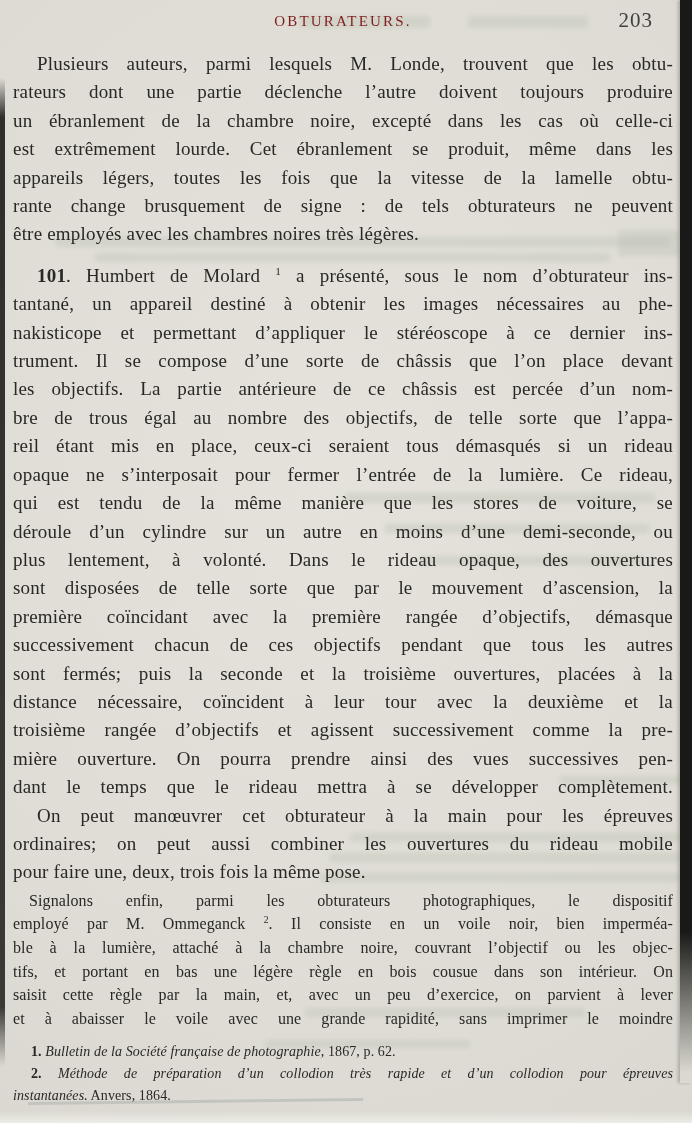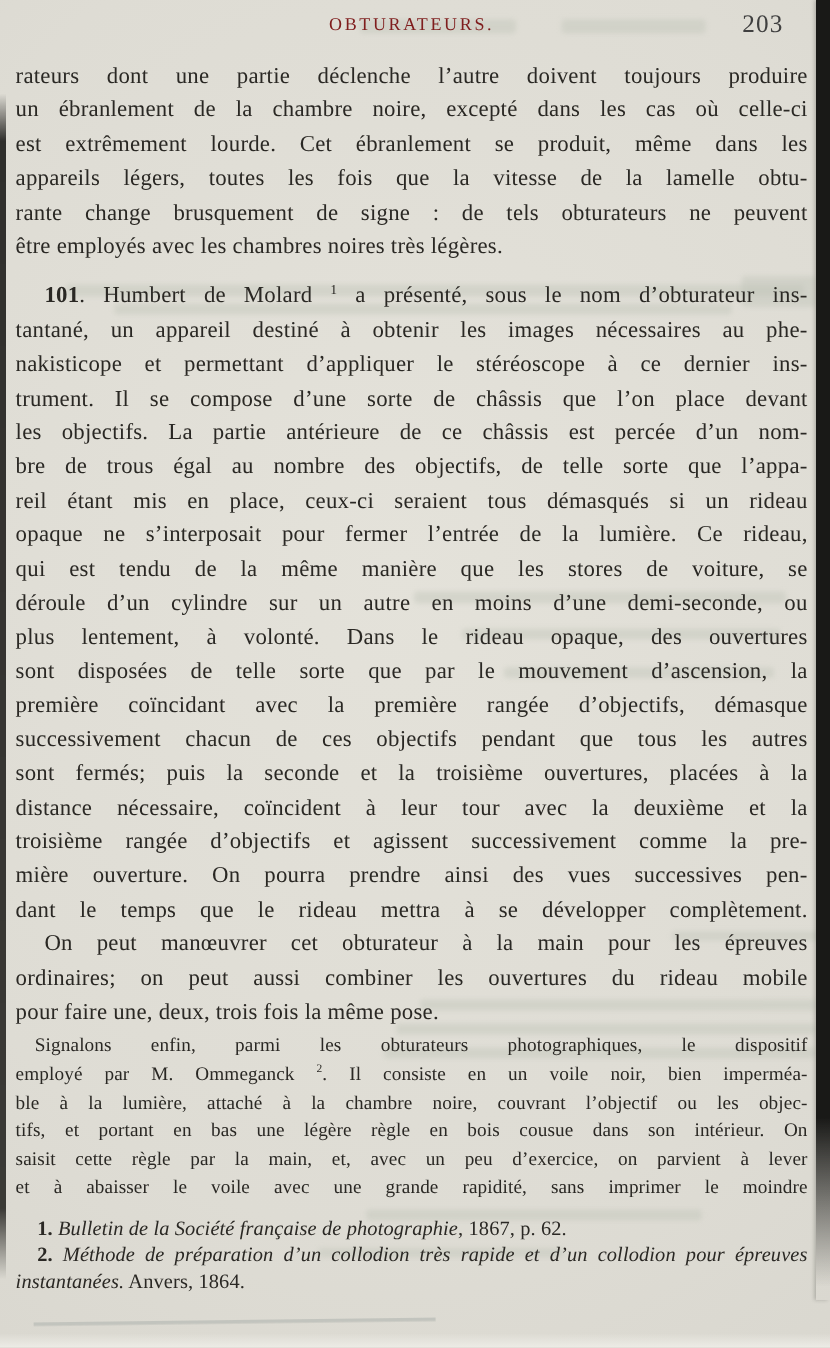--- a/index.html
+++ b/index.html
@@ -45,21 +45,21 @@
     position:absolute;right:20px;top:-4px;font-size:21px;letter-spacing:1px;color:#404040;
   }
   .paras{position:absolute;top:44px;left:0;width:660px;}
   .para{margin:0;}
   .para.intro{margin-top:6px;}
   .para.gap{margin-top:13px;}
   .para.gap-sm{margin-top:2px;}
   .para.gap-fn{margin-top:11px;}
   .para.main{font-size:19px;line-height:28.4px;letter-spacing:.2px;}
   .para.small{font-size:16px;line-height:23.6px;letter-spacing:.1px;}
-  .para.footnote{font-size:17px;line-height:22px;letter-spacing:.1px;}
+  .para.footnote{font-size:14px;line-height:22px;letter-spacing:.1px;}
   .line{text-align:justify;text-align-last:justify;text-justify:inter-word;white-space:normal;}
   .line.last{text-align-last:left;}
   .line.indent{padding-left:24px;}
   .para.small .line.indent{padding-left:16px;}
   .para.footnote .line.indent{padding-left:18px;}
   .run-n{font-style:normal;font-weight:normal;}
   .run-b{font-weight:bold;}
   .run-i{font-style:italic;}
   .run-sup{font-size:.6em;vertical-align:super;line-height:0;}
 </style>
@@ -84,20 +84,21 @@
 <div class="ghost" style="left:265px;top:1040px;width:205px;height:8px"></div>
 <div class="ghost-line"></div>
 
 <div class="text-col">
   <div class="header">
     <span class="header-title">OBTURATEURS.</span>
     <span class="page-number">203</span>
   </div>
   <div class="paras">
       <div class="para main intro">
+        <div class="line indent"><span class="run-n">Plusieurs auteurs, parmi lesquels M. Londe, trouvent que les obtu-</span></div>
         <div class="line"><span class="run-n">rateurs dont une partie déclenche l’autre doivent toujours produire</span></div>
         <div class="line"><span class="run-n">un ébranlement de la chambre noire, excepté dans les cas où celle-ci</span></div>
         <div class="line"><span class="run-n">est extrêmement lourde. Cet ébranlement se produit, même dans les</span></div>
         <div class="line"><span class="run-n">appareils légers, toutes les fois que la vitesse de la lamelle obtu-</span></div>
         <div class="line"><span class="run-n">rante change brusquement de signe : de tels obturateurs ne peuvent</span></div>
         <div class="line last"><span class="run-n">être employés avec les chambres noires très légères.</span></div>
       </div>
       <div class="para main gap">
         <div class="line indent"><span class="run-b">101</span><span class="run-n">. Humbert de Molard </span><span class="run-sup">1</span><span class="run-n"> a présenté, sous le nom d’obturateur ins-</span></div>
         <div class="line"><span class="run-n">tantané, un appareil destiné à obtenir les images nécessaires au phe-</span></div>

